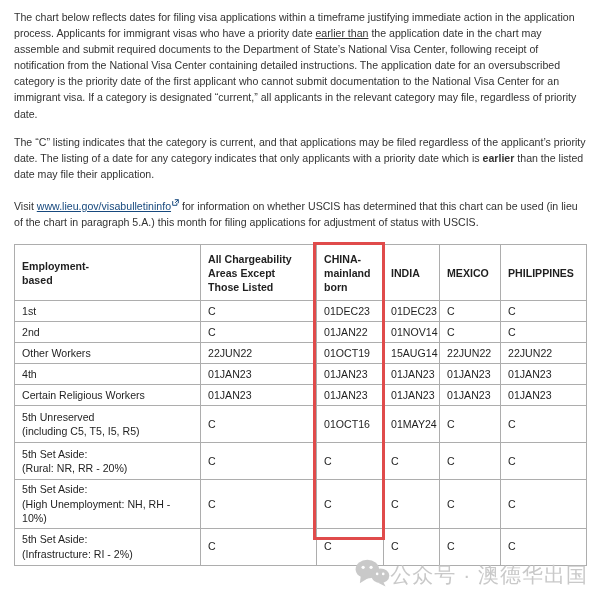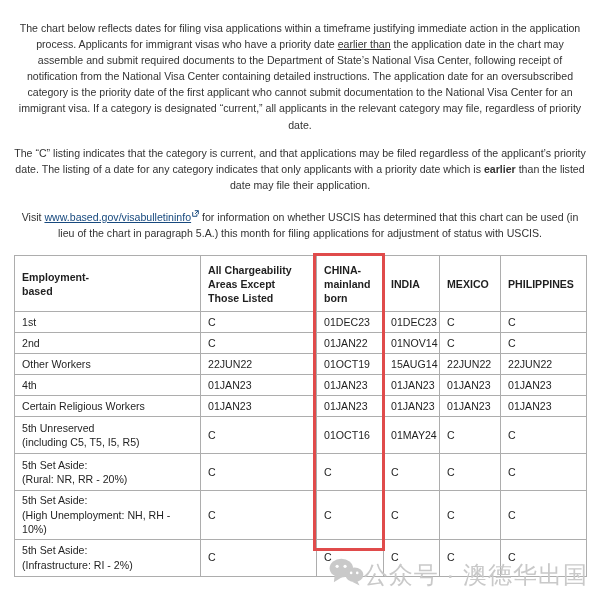--- a/index.html
+++ b/index.html
@@ -20,23 +20,23 @@
     font-weight: bold;
     color: #1a1a1a;
     white-space: nowrap;
   }
   .title-row .section-label { margin-right: 9px; }
   .title-row .title-text { text-decoration: underline; text-underline-offset: 2px; }
 
   p.body-text {
     font-size: 10.6px;
     line-height: 16.1px;
-    margin: 12px 0 12px 0;
+    margin: 1px 0 12px 0;
     color: #333333;
-    text-align: center;
+    text-align: left;
   }
   .u-inline { text-decoration: underline; }
   .b-inline { font-weight: bold; }
 
   a.doc-link {
     color: #17497e;
     text-decoration: underline;
     cursor: pointer;
   }
   .ext-icon { display: inline-block; vertical-align: 4px; margin-left: 1px; }
@@ -72,38 +72,38 @@
     left: 299px; top: -2px;
     width: 72px; height: 298px;
     border: 3px solid #e04b4b;
     pointer-events: none;
   }
 
   .watermark {
     position: absolute;
     right: 12px; bottom: 10px;
     display: flex; align-items: center; 
-    font-size: 24px;
+    font-size: 21px;
     color: #c9c9c9;
     letter-spacing: 1px;
     white-space: nowrap;
     pointer-events: none;
   }
 </style>
 </head>
 <body>
 
 <div class="content">
 
 
   <p class="body-text"><span>The chart below reflects dates for filing visa applications within a timeframe justifying immediate action in the application process. Applicants for immigrant visas who have a priority date </span><span class="u-inline">earlier than</span><span> the application date in the chart may assemble and submit required documents to the Department of State’s National Visa Center, following receipt of notification from the National Visa Center containing detailed instructions. The application date for an oversubscribed category is the priority date of the first applicant who cannot submit documentation to the National Visa Center for an immigrant visa. If a category is designated “current,” all applicants in the relevant category may file, regardless of priority date.</span></p>
 
   <p class="body-text"><span>The “C” listing indicates that the category is current, and that applications may be filed regardless of the applicant’s priority date. The listing of a date for any category indicates that only applicants with a priority date which is </span><span class="b-inline">earlier</span><span> than the listed date may file their application.</span></p>
 
-  <p class="body-text"><span>Visit </span><a class="doc-link">www.based.gov/visabulletininfo</a><span class="ext-icon"><svg width="7" height="7" viewBox="0 0 10 10">
+  <p class="body-text"><span>Visit </span><a class="doc-link">www.lieu.gov/visabulletininfo</a><span class="ext-icon"><svg width="7" height="7" viewBox="0 0 10 10">
           <path d="M1 3 v6 h6 v-3" fill="none" stroke="#17497e" stroke-width="1.4"></path>
           <path d="M4 1 h5 v5" fill="none" stroke="#17497e" stroke-width="1.4"></path>
           <path d="M9 1 L4.5 5.5" stroke="#17497e" stroke-width="1.4"></path>
         </svg></span><span> for information on whether USCIS has determined that this chart can be used (in lieu of the chart in paragraph 5.A.) this month for filing applications for adjustment of status with USCIS.</span></p>
 
   <div class="table-wrap">
     <table class="filing-table">
       <colgroup>
         <col class="col-cat">
           <col class="col-all">

